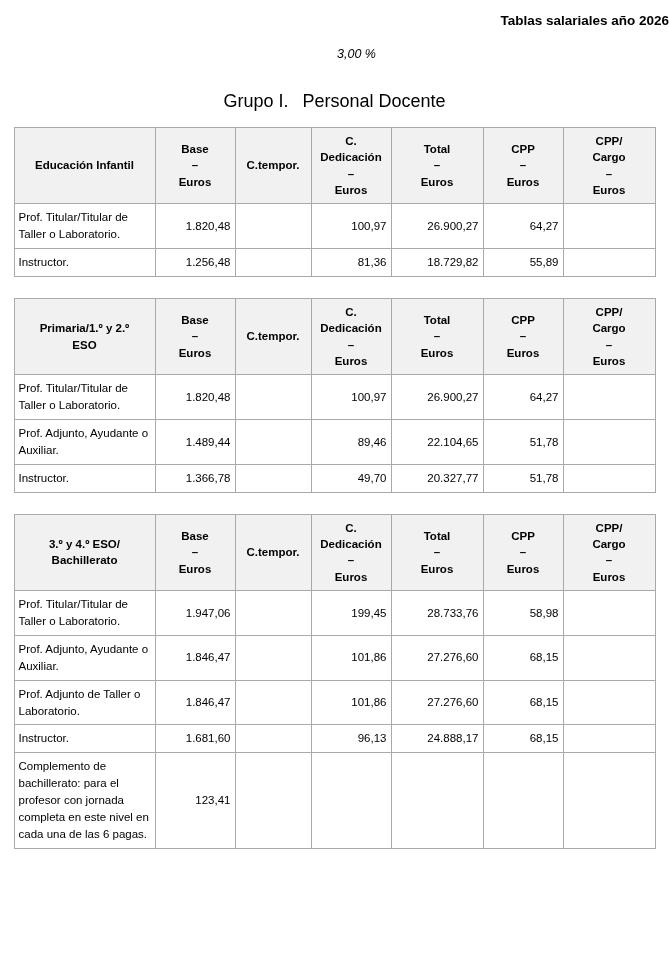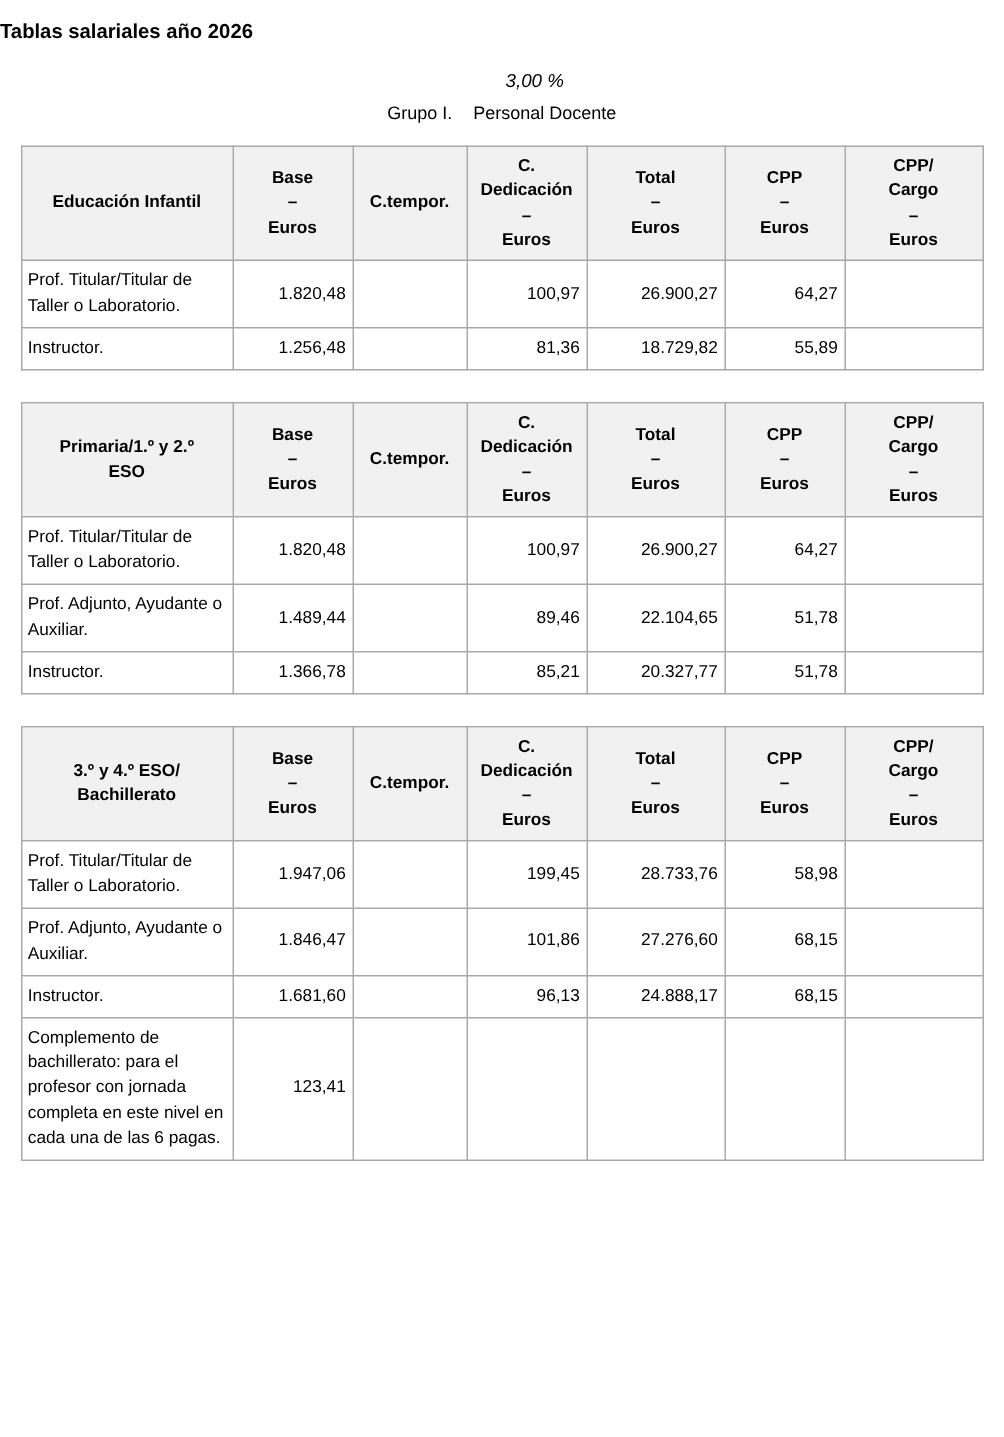--- a/index.html
+++ b/index.html
@@ -2,30 +2,30 @@
 <html><head>
 <meta charset="utf-8">
 <style>
   html,body { margin:0; padding:0; background:#ffffff; }
   .page {
     width:669px; height:958px; margin:0; background:#ffffff;
     font-family:"Liberation Sans", sans-serif; color:#000;
     overflow:hidden; box-sizing:border-box;
   }
   .doc-title {
-    text-align:left; font-weight:bold; font-size:13.5px;
+    text-align:right; font-weight:bold; font-size:13.5px;
     padding-top:13px;
   }
   .doc-pct {
     text-align:center; font-style:italic; font-size:12.5px;
     margin-top:19px;
     padding-left:44px;
   }
   .doc-group {
-    text-align:center; font-size:12px; margin-top:7px;
+    text-align:center; font-size:18px; margin-top:30px;
   }
   .doc-group .group-name { margin-left:14px; }
 
   table.salary {
     border-collapse:collapse; table-layout:fixed; width:641px;
     margin:0 auto; font-size:11.5px;
   }
   table.t1 { margin-top:15px; }
   table.t2, table.t3 { margin-top:21px; }
 
@@ -167,21 +167,21 @@
         <td class="num"></td>
         <td class="num">89,46</td>
         <td class="num total">22.104,65</td>
         <td class="num">51,78</td>
         <td class="num"></td>
       </tr>
       <tr>
         <td class="lbl">Instructor.</td>
         <td class="num">1.366,78</td>
         <td class="num"></td>
-        <td class="num">85,21</td>
+        <td class="num">49,70</td>
         <td class="num total">20.327,77</td>
         <td class="num">51,78</td>
         <td class="num"></td>
       </tr>
     </tbody>
   </table>
 
   <table class="salary t3">
     <colgroup>
       <col class="c-lbl">
@@ -229,20 +229,29 @@
       <tr>
         <td class="lbl">Prof. Adjunto, Ayudante o Auxiliar.</td>
         <td class="num">1.846,47</td>
         <td class="num"></td>
         <td class="num">101,86</td>
         <td class="num total">27.276,60</td>
         <td class="num">68,15</td>
         <td class="num"></td>
       </tr>
       <tr>
+        <td class="lbl">Prof. Adjunto de Taller o Laboratorio.</td>
+        <td class="num">1.846,47</td>
+        <td class="num"></td>
+        <td class="num">101,86</td>
+        <td class="num total">27.276,60</td>
+        <td class="num">68,15</td>
+        <td class="num"></td>
+      </tr>
+      <tr>
         <td class="lbl">Instructor.</td>
         <td class="num">1.681,60</td>
         <td class="num"></td>
         <td class="num">96,13</td>
         <td class="num total">24.888,17</td>
         <td class="num">68,15</td>
         <td class="num"></td>
       </tr>
       <tr>
         <td class="lbl">Complemento de bachillerato: para el profesor con jornada completa en este nivel en cada una de las 6 pagas.</td>

